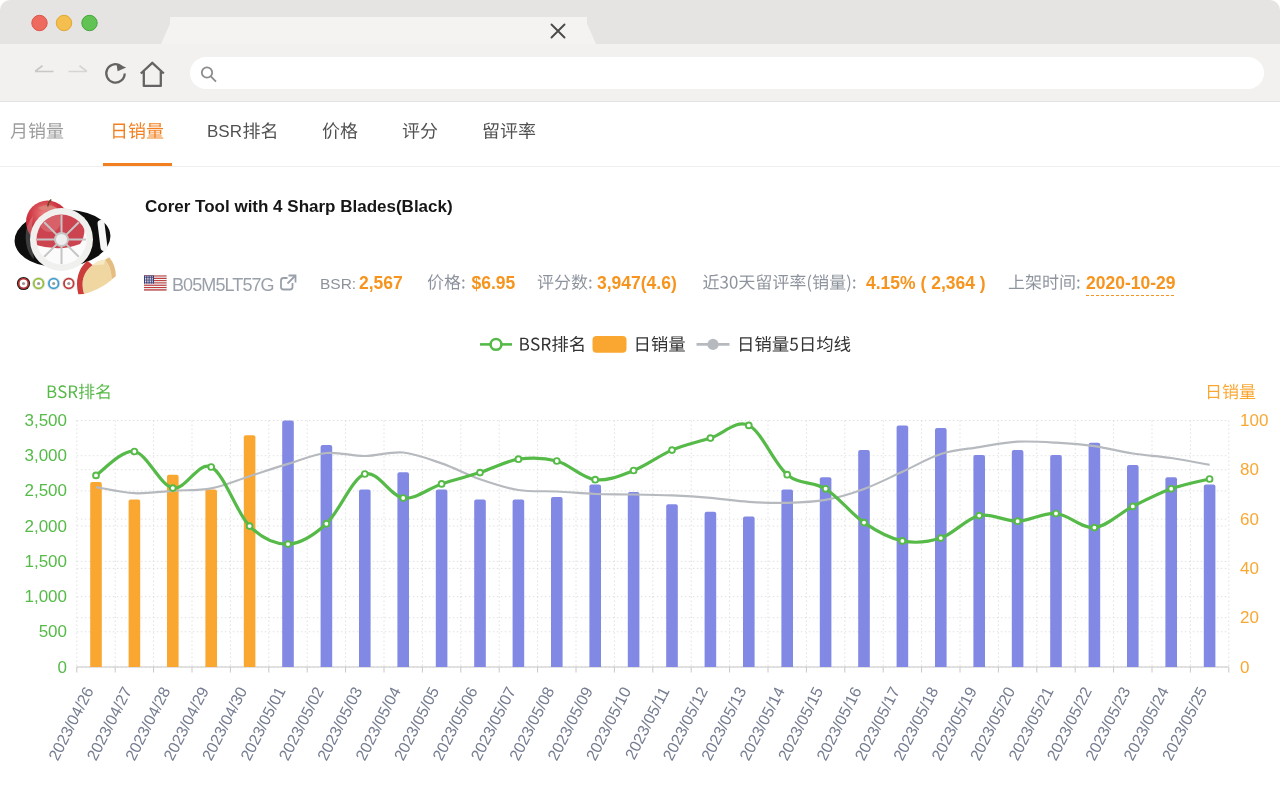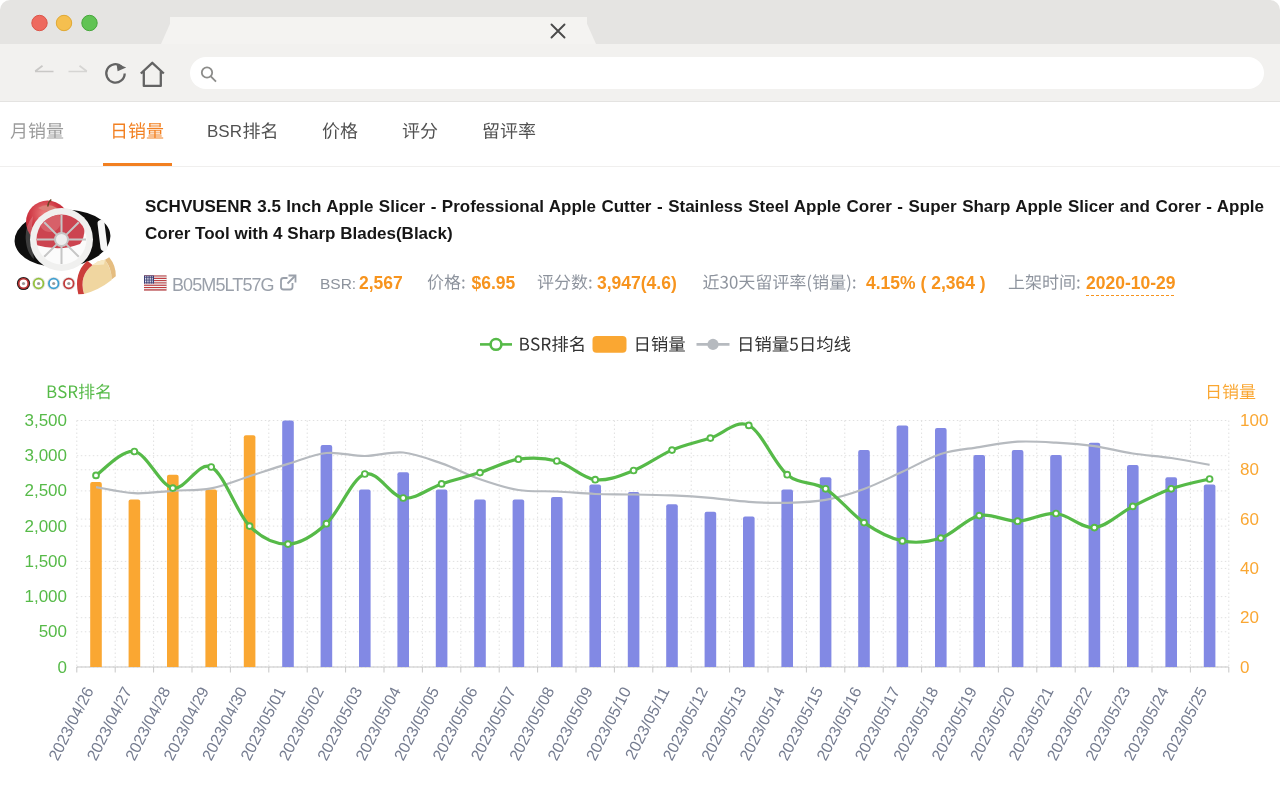--- a/index.html
+++ b/index.html
@@ -12,21 +12,20 @@
 .title { position:absolute; left:145px; top:193px; width:1119px; font-size:17px; font-weight:bold; color:#161616; line-height:27px; }
 .title .l1 { text-align:justify; text-align-last:justify; }
 svg.overlay { position:absolute; left:0; top:0; }
 </style></head>
 <body>
 <div class="topbar"></div>
 <div class="tab"></div>
 <div class="navbar"></div>
 <div class="addr"></div>
 <div class="title">
-    <div class="l1">SCHVUSENR 3.5 Inch Apple Slicer - Professional Apple Cutter - Stainless Steel Apple Corer - Super Sharp Apple Slicer and Corer - Apple</div>
     <div>Corer Tool with 4 Sharp Blades(Black)</div>
   </div>
 <svg class="overlay" width="1280" height="800" viewBox="0 0 1280 800">
 <circle cx="39.5" cy="23" r="7.7" fill="#ee6a5f" stroke="#dc5549" stroke-width="1"></circle>
 <circle cx="64" cy="23" r="7.7" fill="#f5bf4f" stroke="#e0a832" stroke-width="1"></circle>
 <circle cx="89.5" cy="23" r="7.7" fill="#61c354" stroke="#47a73c" stroke-width="1"></circle>
 <path d="M551.5 24.5 L564.5 37.5 M564.5 24.5 L551.5 37.5" stroke="#4a4a4a" stroke-width="1.9" stroke-linecap="round" fill="none"></path>
 <path d="M35 71.5 H53.5 M35.2 71.3 L42.5 65.8" stroke="#c9c8c6" stroke-width="1.7" fill="none"></path>
 <path d="M68.5 71.5 H87 M86.8 71.3 L79.5 65.8" stroke="#d6d5d3" stroke-width="1.7" fill="none"></path>
 <path d="M 121.6 66.5 A 9.2 9.2 0 1 0 124.7 73.5" stroke="#636363" stroke-width="2.3" fill="none"></path>

